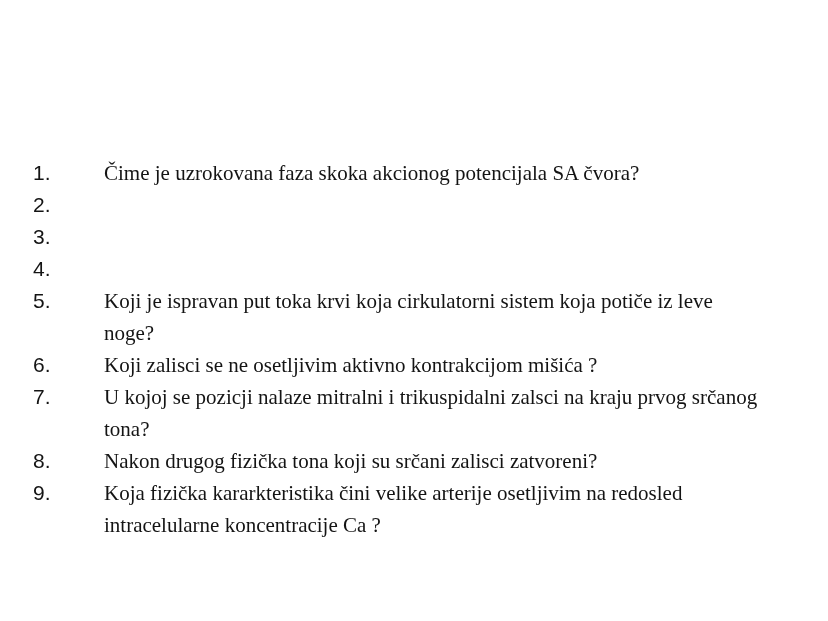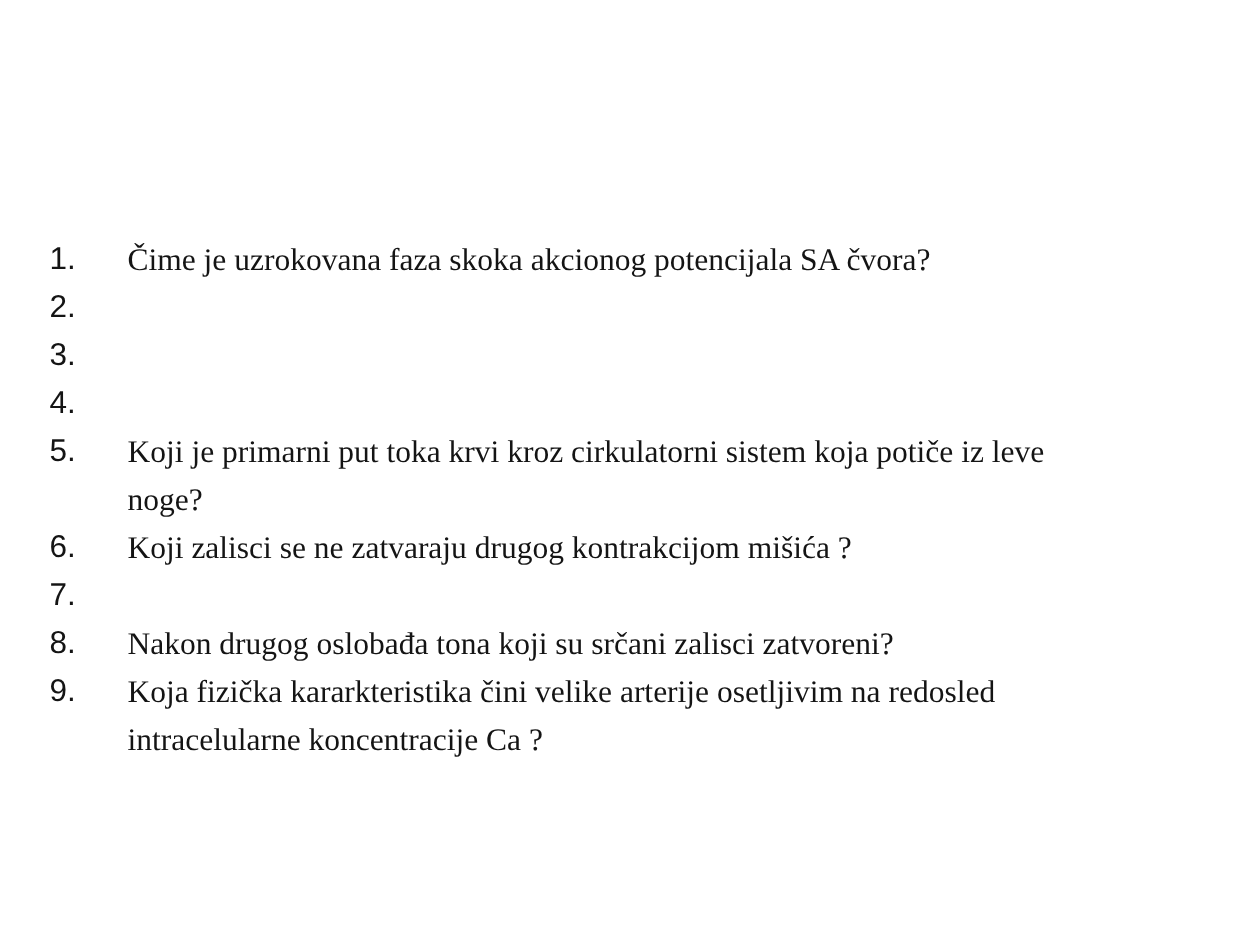--- a/index.html
+++ b/index.html
@@ -31,20 +31,21 @@
     font-size: 21px;
     line-height: 32px;
     color: #141414;
   }
   .qtext {
     font-family: "Liberation Serif", serif;
     font-size: 21px;
     line-height: 32px;
     color: #141414;
     white-space: pre;
+    margin-left: 19px;
   }
 </style>
 </head>
 <body>
 
 <div class="slide">
   <div class="qlist">
 
     <div class="qrow">
       <span class="qnum">1.</span>
@@ -58,36 +59,38 @@
     <div class="qrow">
       <span class="qnum">3.</span>
     </div>
 
     <div class="qrow">
       <span class="qnum">4.</span>
     </div>
 
     <div class="qrow">
       <span class="qnum">5.</span>
-      <span class="qtext">Koji je primarni put toka krvi kroz cirkulatorni sistem koja potiče iz leve
+      <span class="qtext">Koji je ispravan put toka krvi koja cirkulatorni sistem koja potiče iz leve
 noge?</span>
     </div>
 
     <div class="qrow">
       <span class="qnum">6.</span>
-      <span class="qtext">Koji zalisci se ne zatvaraju drugog kontrakcijom mišića ?</span>
+      <span class="qtext">Koji zalisci se ne osetljivim aktivno kontrakcijom mišića ?</span>
     </div>
 
     <div class="qrow">
       <span class="qnum">7.</span>
+      <span class="qtext">U kojoj se pozicji nalaze mitralni i trikuspidalni zalsci na kraju prvog srčanog
+tona?</span>
     </div>
 
     <div class="qrow">
       <span class="qnum">8.</span>
-      <span class="qtext">Nakon drugog oslobađa tona koji su srčani zalisci zatvoreni?</span>
+      <span class="qtext">Nakon drugog fizička tona koji su srčani zalisci zatvoreni?</span>
     </div>
 
     <div class="qrow">
       <span class="qnum">9.</span>
       <span class="qtext">Koja fizička kararkteristika čini velike arterije osetljivim na redosled
 intracelularne koncentracije Ca ?</span>
     </div>
 
   </div>
 </div>

